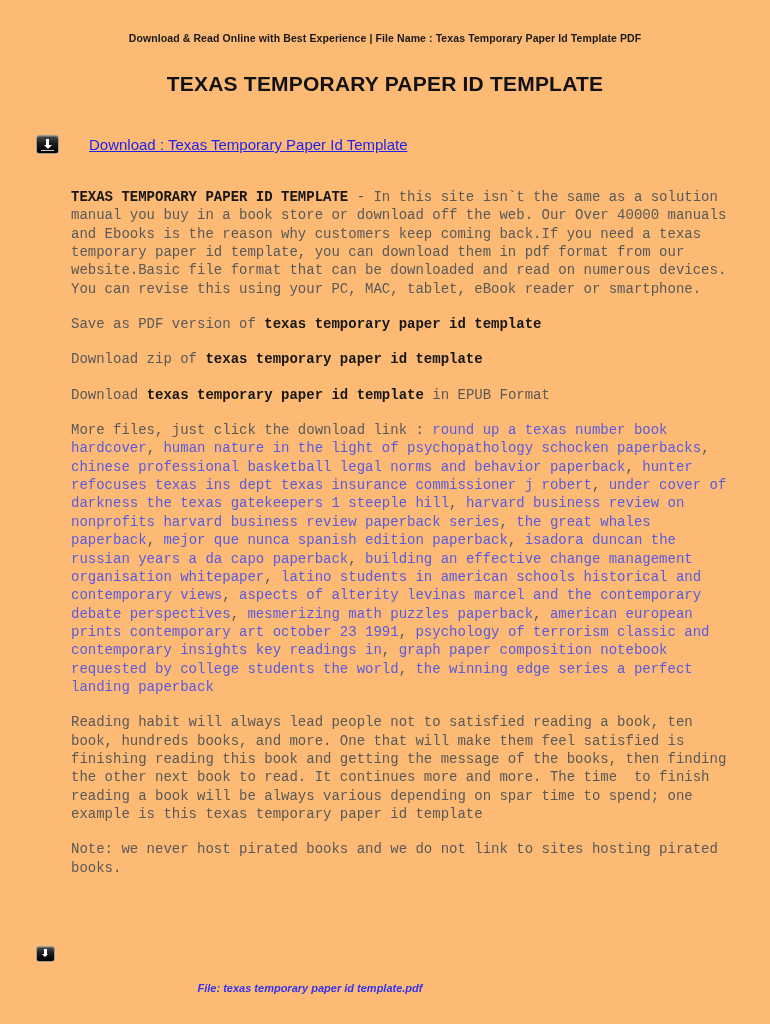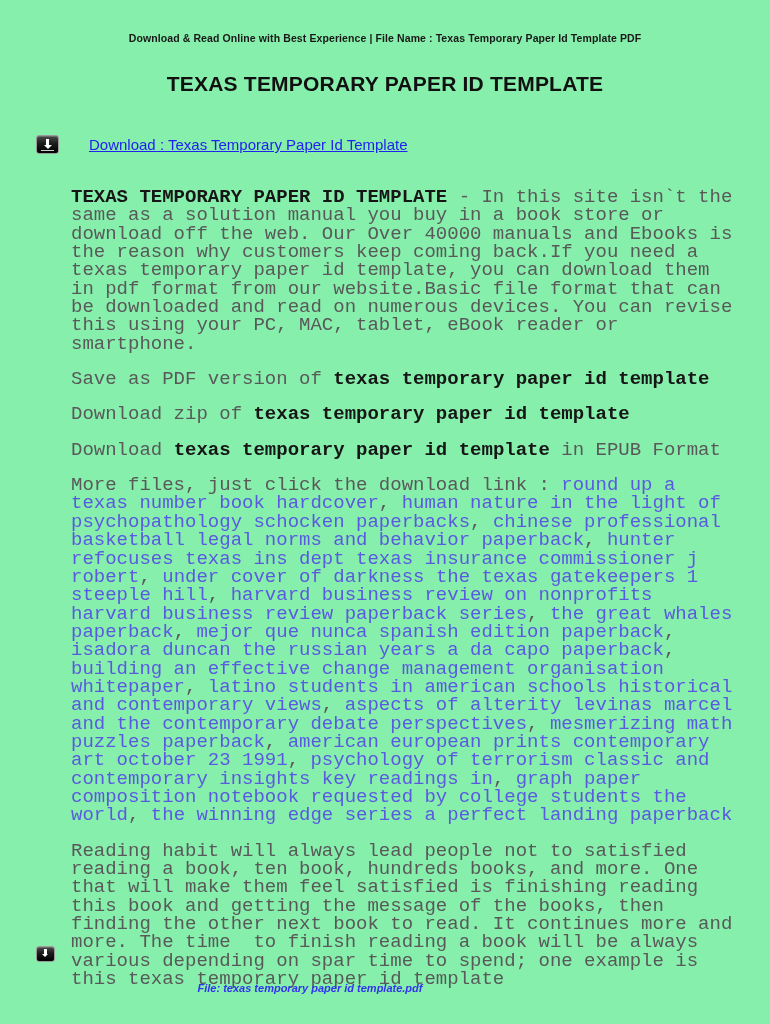--- a/index.html
+++ b/index.html
@@ -11,21 +11,21 @@
     width: 770px;
     height: 1024px;
     position: relative;
     font-family: "Liberation Sans", sans-serif;
     overflow: hidden;
   }
 
   .page {
     position: absolute;
     inset: 0;
-    background: #86efac;
+    background: #fdba74;
   }
 
   
   .doc-header {
     position: absolute;
     top: 32px;
     left: 0;
     width: 770px;
     text-align: center;
     font-family: "Liberation Sans", sans-serif;
@@ -106,21 +106,21 @@
     cursor: pointer;
   }
 
   
   .body-area {
     position: absolute;
     top: 188px;
     left: 71px;
     width: 664px;
     font-family: "Liberation Mono", "DejaVu Sans Mono", monospace;
-    font-size: 19px;
+    font-size: 14px;
     line-height: 18.35px;
     color: #595959;
     letter-spacing: 0px;
   }
   .body-area p {
     margin: 0 0 17px 0;
     white-space: pre-wrap;
   }
   .body-area b {
     color: #161616;
@@ -207,20 +207,21 @@
 
     <p><span>Download zip of </span><b>texas temporary paper id template</b><span></span></p>
 
     <p><span>Download </span><b>texas temporary paper id template</b><span> in EPUB Format</span></p>
 
 
     <p><span>More files, just click the download link : </span><span id="more-files-links"><span class="mono-link">round up a texas number book hardcover</span><span class="sep">, </span><span class="mono-link">human nature in the light of psychopathology schocken paperbacks</span><span class="sep">, </span><span class="mono-link">chinese professional basketball legal norms and behavior paperback</span><span class="sep">, </span><span class="mono-link">hunter refocuses texas ins dept texas insurance commissioner j robert</span><span class="sep">, </span><span class="mono-link">under cover of darkness the texas gatekeepers 1 steeple hill</span><span class="sep">, </span><span class="mono-link">harvard business review on nonprofits harvard business review paperback series</span><span class="sep">, </span><span class="mono-link">the great whales paperback</span><span class="sep">, </span><span class="mono-link">mejor que nunca spanish edition paperback</span><span class="sep">, </span><span class="mono-link">isadora duncan the russian years a da capo paperback</span><span class="sep">, </span><span class="mono-link">building an effective change management organisation whitepaper</span><span class="sep">, </span><span class="mono-link">latino students in american schools historical and contemporary views</span><span class="sep">, </span><span class="mono-link">aspects of alterity levinas marcel and the contemporary debate perspectives</span><span class="sep">, </span><span class="mono-link">mesmerizing math puzzles paperback</span><span class="sep">, </span><span class="mono-link">american european prints contemporary art october 23 1991</span><span class="sep">, </span><span class="mono-link">psychology of terrorism classic and contemporary insights key readings in</span><span class="sep">, </span><span class="mono-link">graph paper composition notebook requested by college students the world</span><span class="sep">, </span><span class="mono-link">the winning edge series a perfect landing paperback</span></span></p>
 
     <p>Reading habit will always lead people not to satisfied reading a book, ten book, hundreds books, and more. One that will make them feel satisfied is finishing reading this book and getting the message of the books, then finding the other next book to read. It continues more and more. The time  to finish reading a book will be always various depending on spar time to spend; one example is this texas temporary paper id template</p>
 
+    <p>Note: we never host pirated books and we do not link to sites hosting pirated books.</p>
 
   </div>
 
   <div class="footer-icon">
     <span class="arrow-stem"></span>
     <span class="arrow-head"></span>
   </div>
 
   <div class="doc-footer">File: texas temporary paper id template.pdf</div>
 

